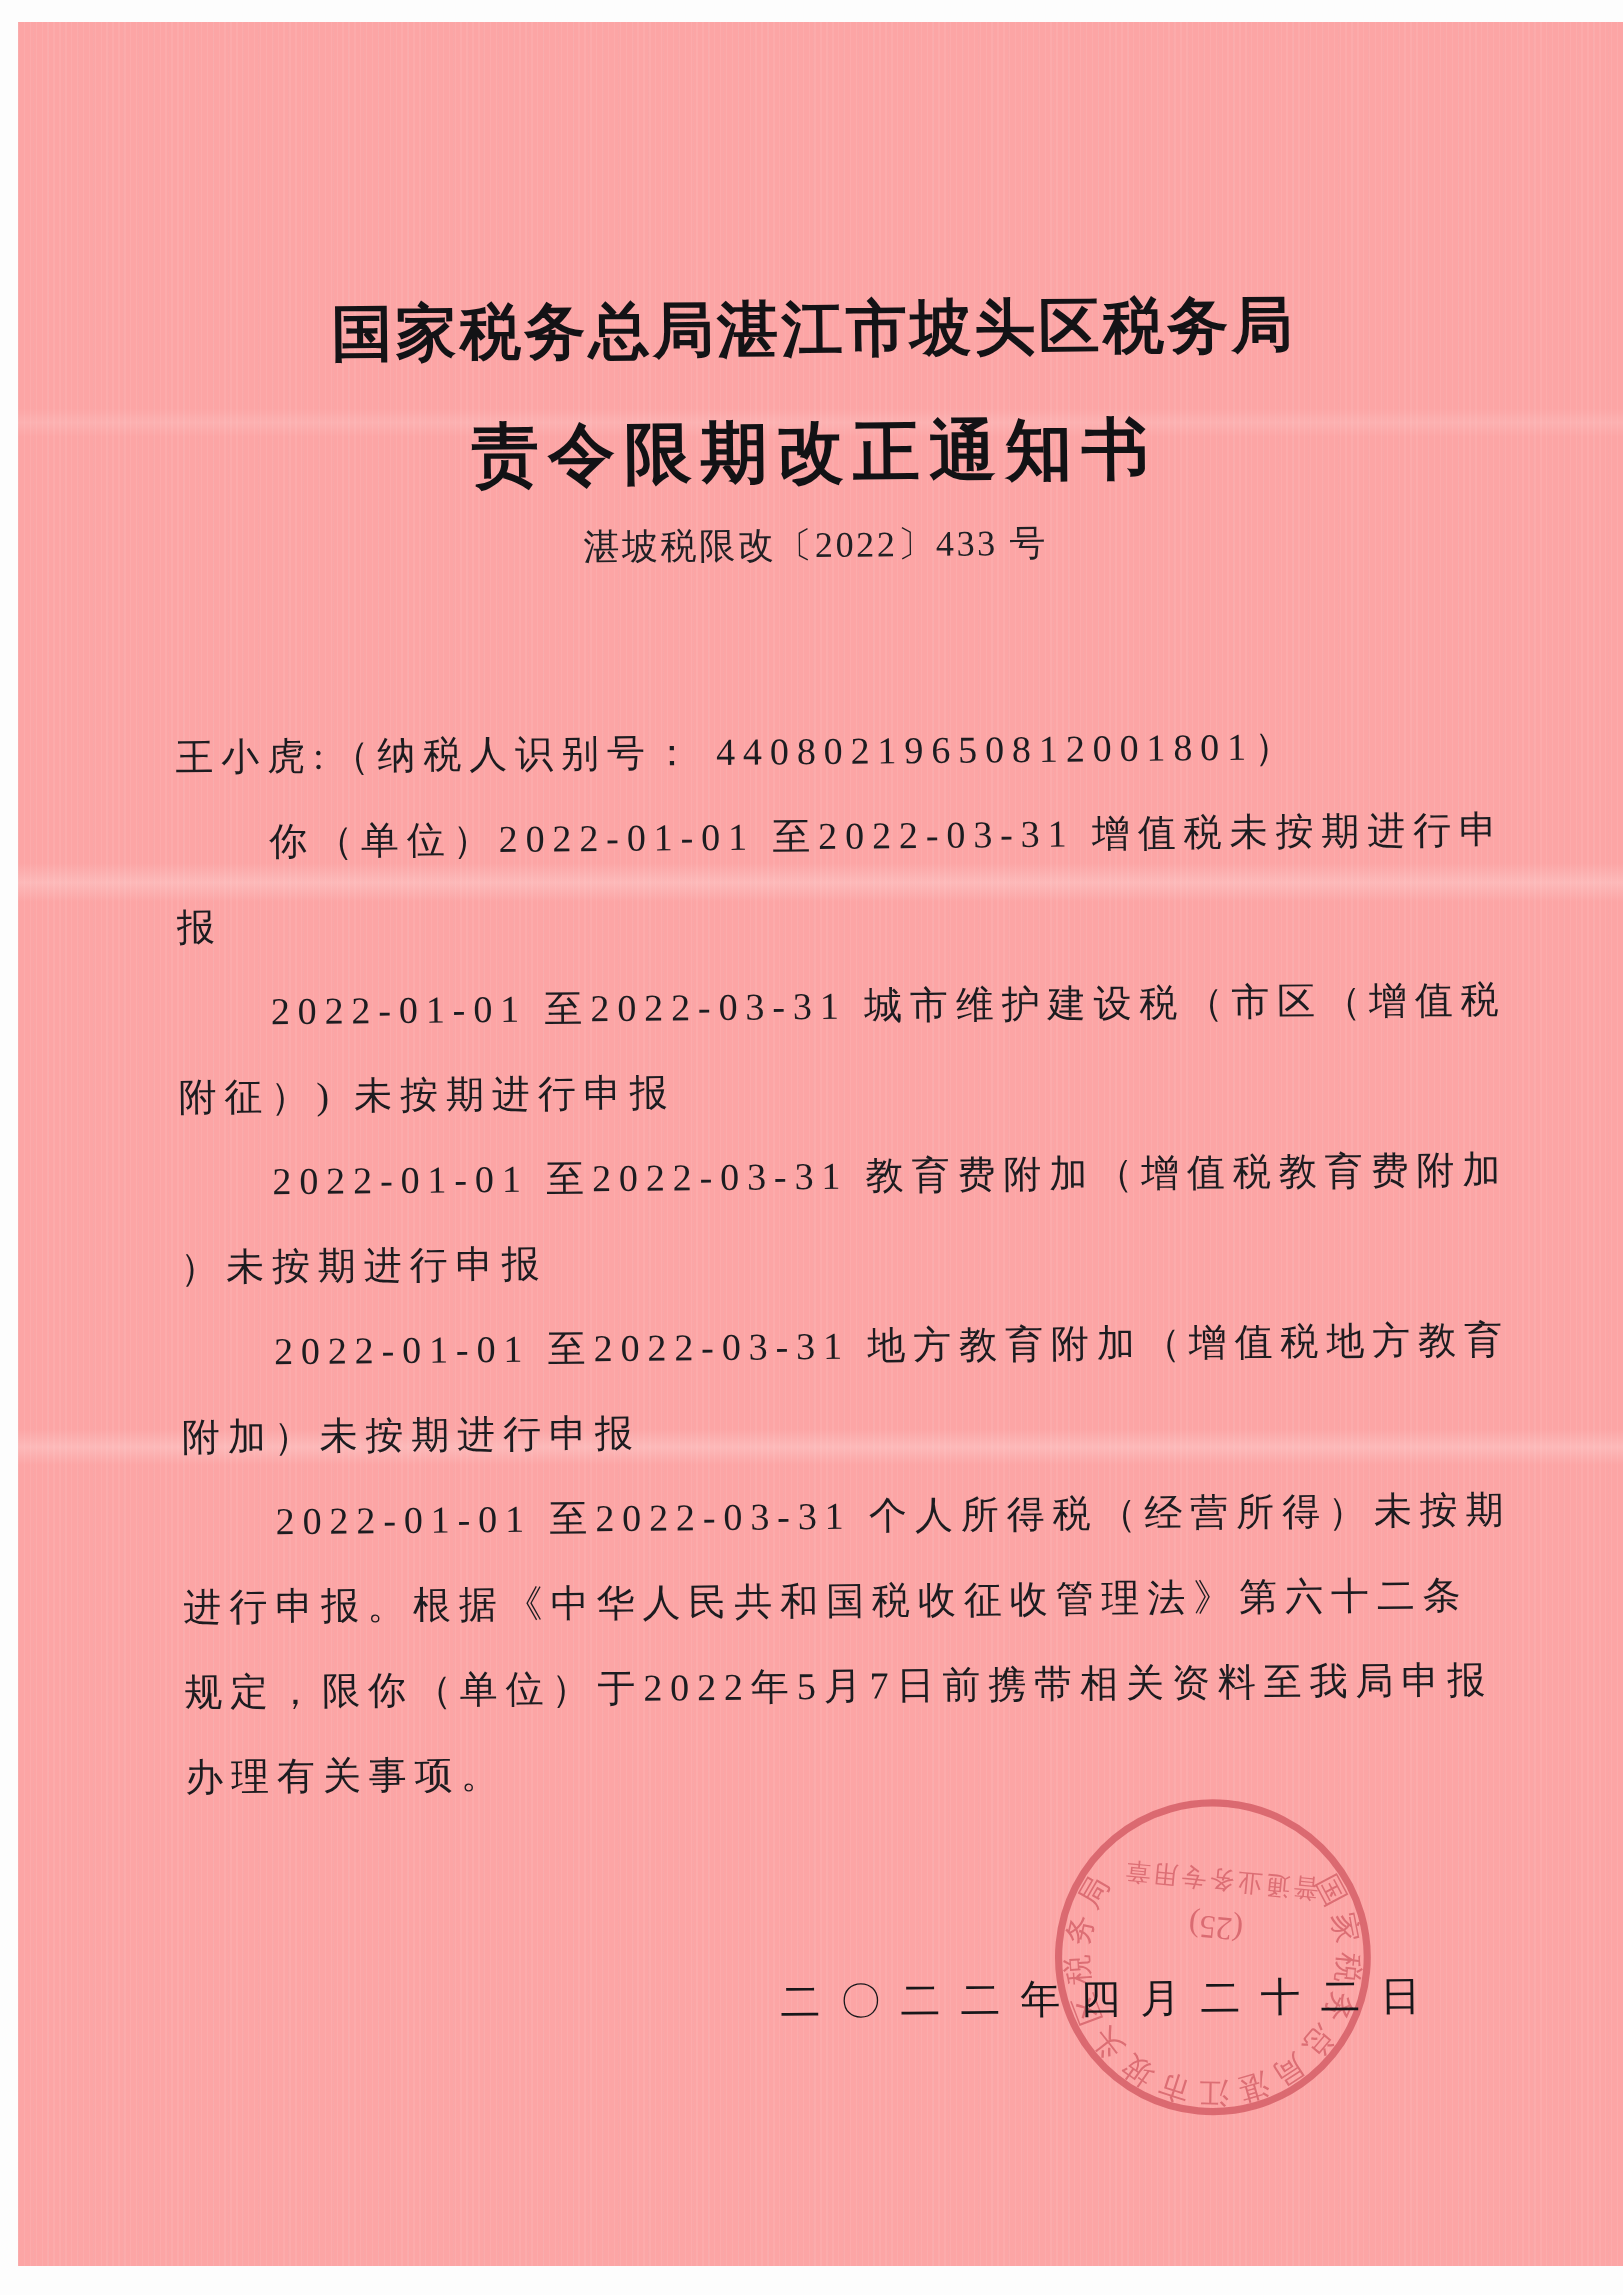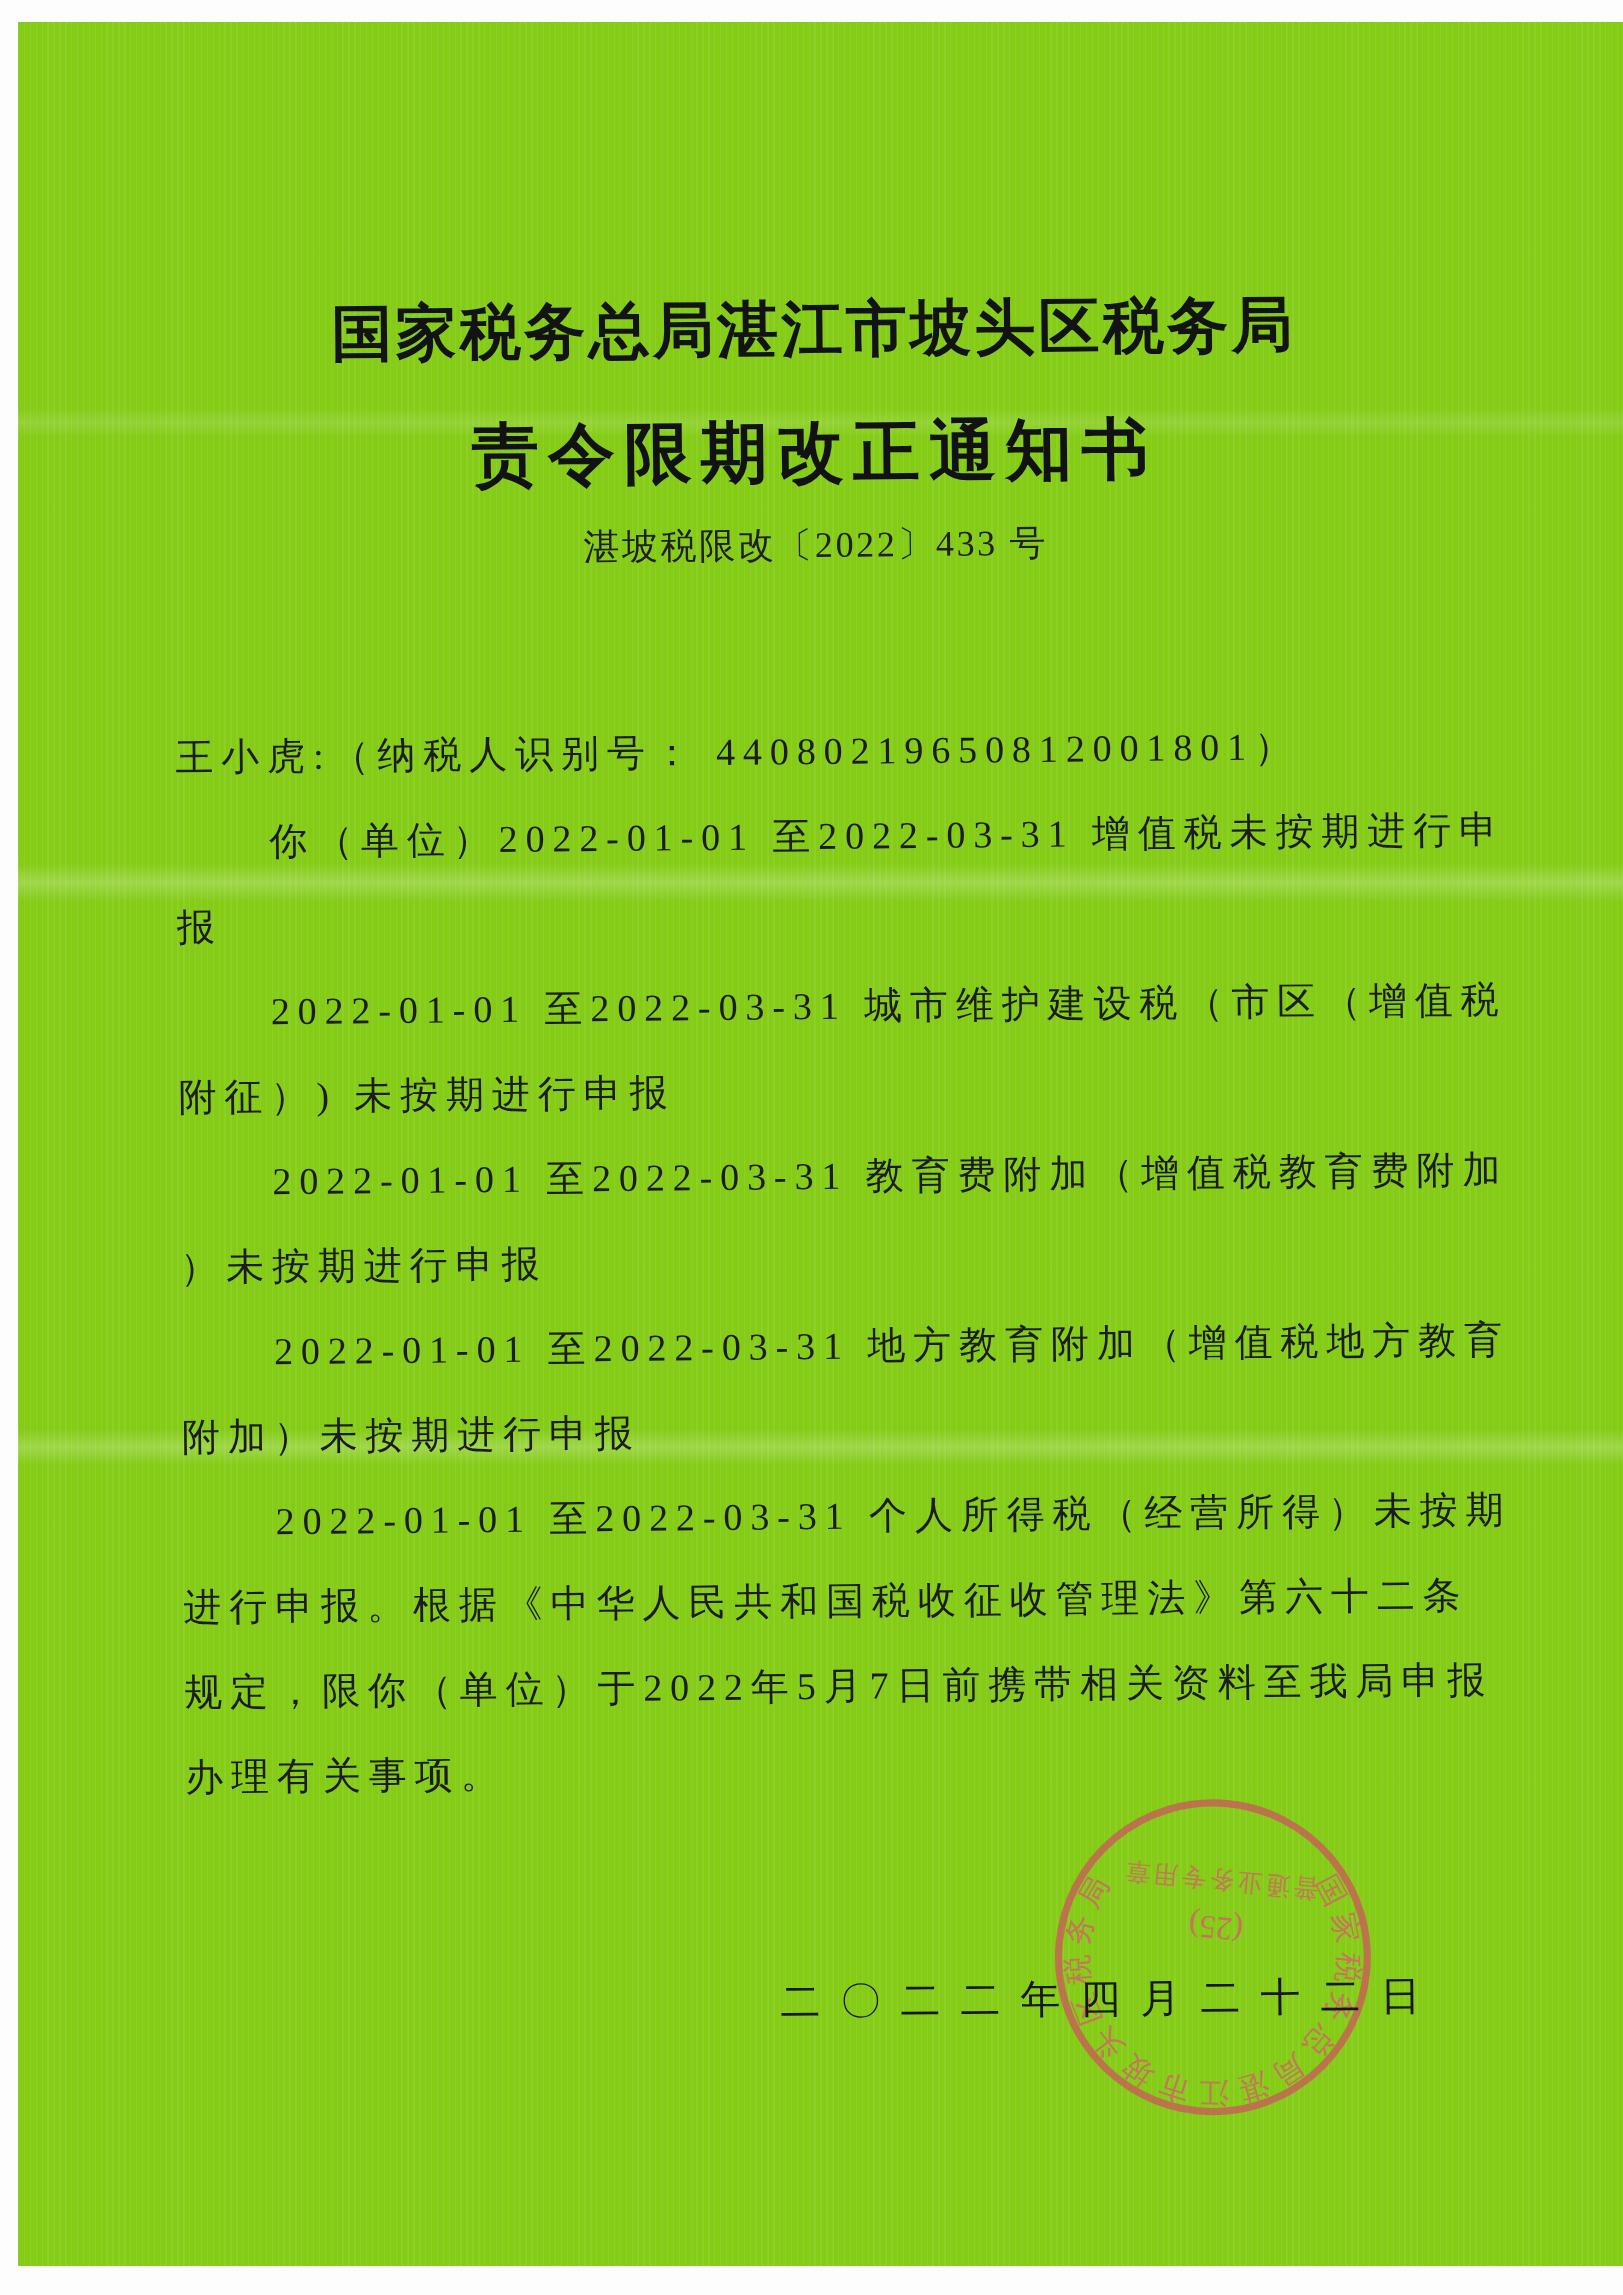--- a/index.html
+++ b/index.html
@@ -4,21 +4,21 @@
 <style>
   html,body{margin:0;padding:0;}
   body{
     width:1623px;height:2295px;position:relative;overflow:hidden;
     background:#fdfdfd;
     font-family:"Liberation Serif","DejaVu Serif",serif;
   }
   
   .paper{
     position:absolute;left:18.3px;top:21.6px;right:0;bottom:29.5px;
-    background:#84cc16;
+    background:#fca5a5;
     overflow:hidden;
   }
   
   .paper::before{
     content:"";position:absolute;inset:0;
     background:
       repeating-linear-gradient(90deg, rgba(255,255,255,.07) 0 1.3px, rgba(0,0,0,0) 1.3px 5.9px),
       repeating-linear-gradient(90deg, rgba(190,190,205,.06) 0 0.7px, rgba(0,0,0,0) 0.7px 15px);
     pointer-events:none;
   }

